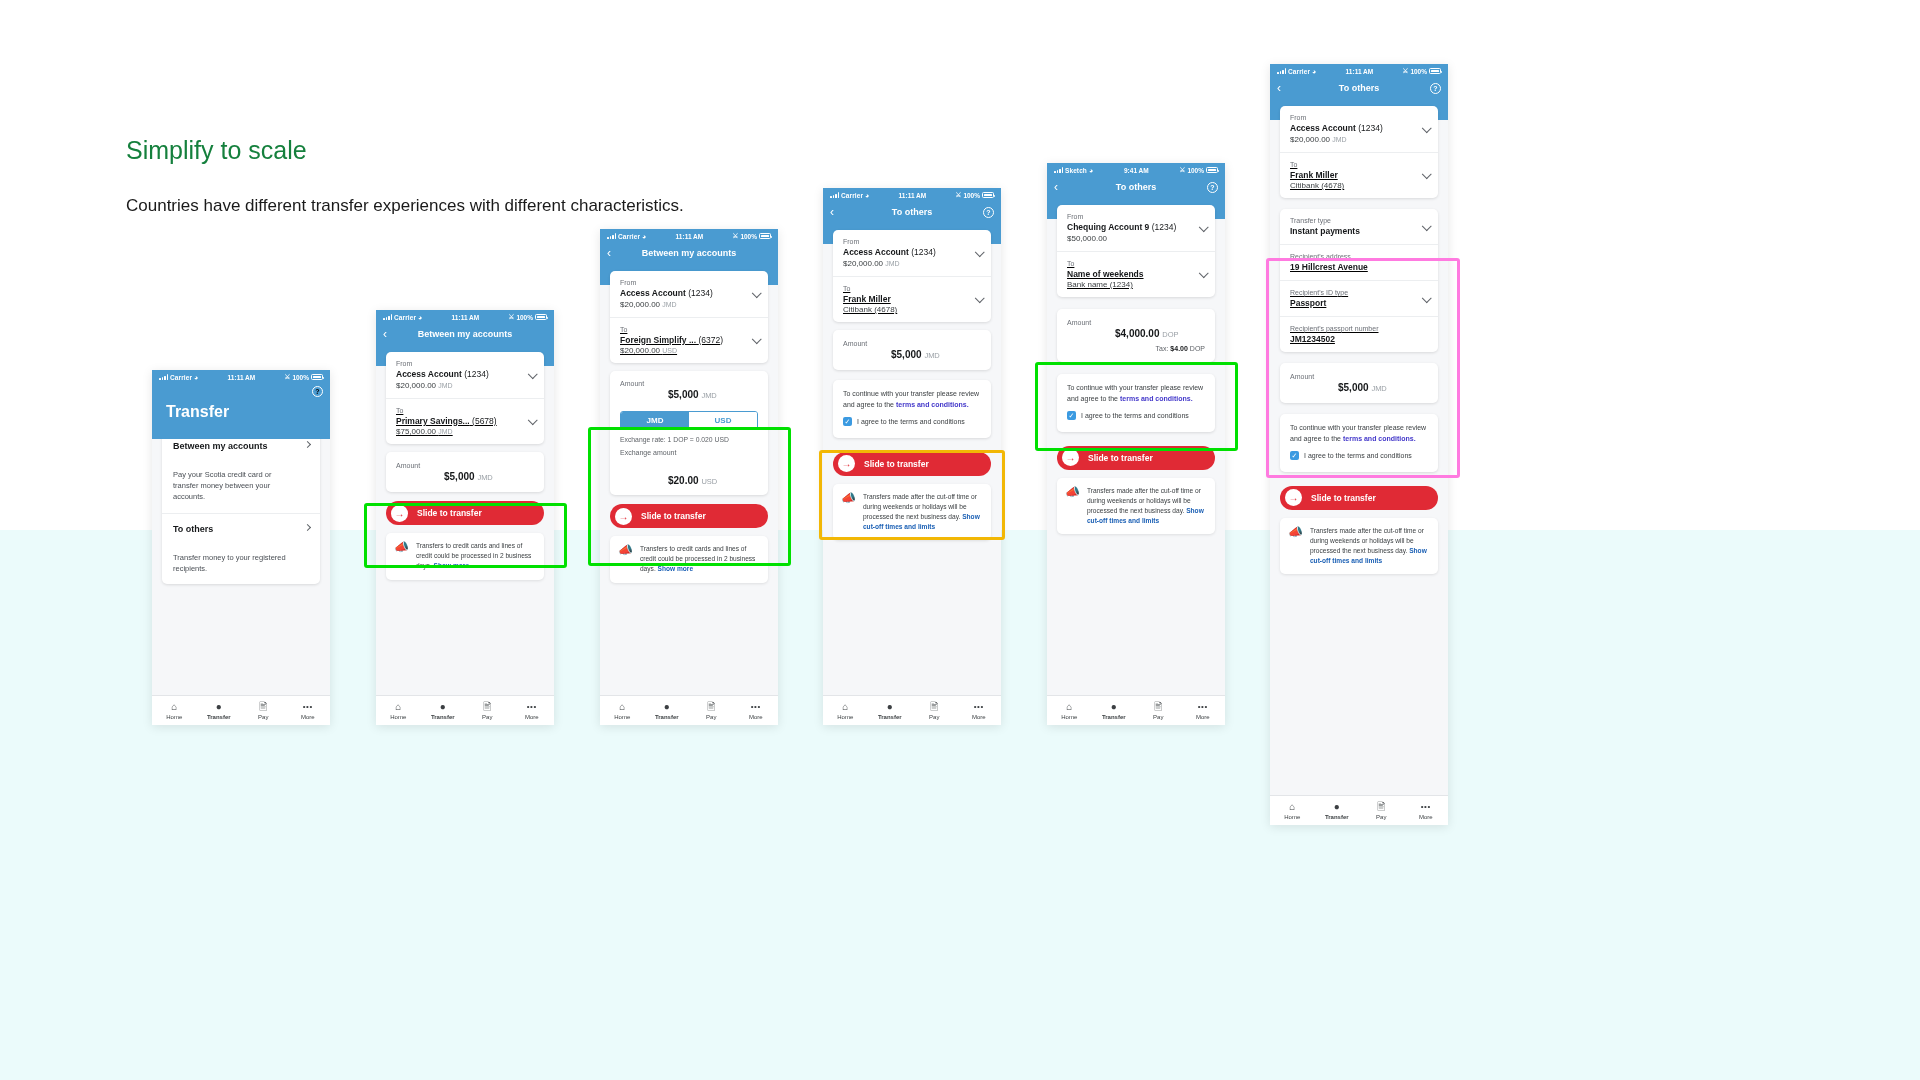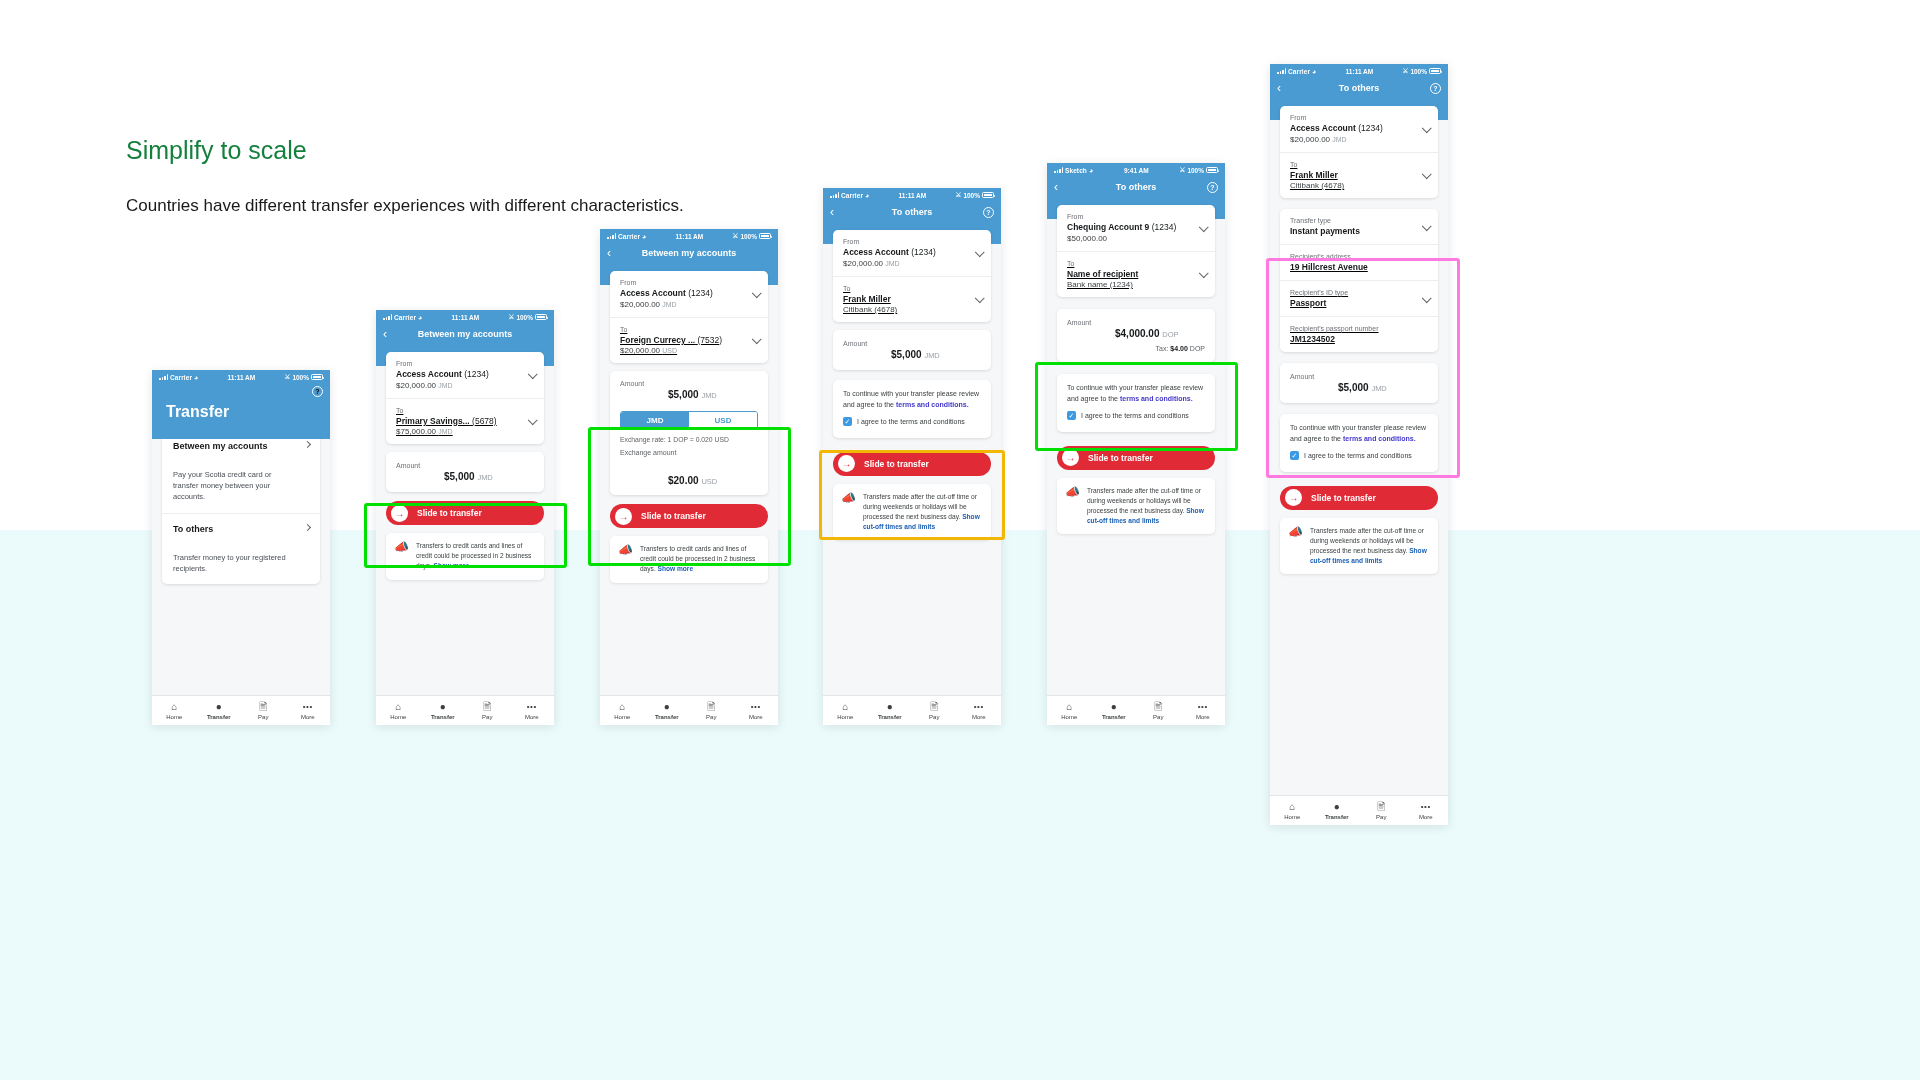--- a/index.html
+++ b/index.html
@@ -318,21 +318,21 @@
   <div style="position:absolute;left:0;right:0;top:34px;bottom:0;background:linear-gradient(#4a9bd1 22px,#f6f7f9 22px);padding:0 10px;">
     <div class="card flush" style="margin-top:8px;">
       <div class="row">
         <div class="row-label">From</div>
         <div class="row-value"><span>Access Account</span> <span class="light">(1234)</span></div>
         <div class="row-sub"><span>$20,000.00</span> <span class="cur">JMD</span></div>
         <span class="chev"></span>
       </div>
       <div class="row">
         <div class="row-label">To</div>
-        <div class="row-value"><span>Foreign Currecy ...</span> <span class="light">(7532)</span></div>
+        <div class="row-value"><span>Foreign Simplify ...</span> <span class="light">(6372)</span></div>
         <div class="row-sub"><span>$20,000.00</span> <span class="cur">USD</span></div>
         <span class="chev"></span>
       </div>
     </div>
     <div class="card">
       <div class="row" style="padding:9px 10px 4px;">
         <div class="row-label">Amount</div>
         <div class="amount-val"><span>$5,000</span> <span class="cur">JMD</span></div>
       </div>
       <div style="padding:0 10px 9px;">
@@ -486,21 +486,21 @@
   <div style="position:absolute;left:0;right:0;top:34px;bottom:0;background:linear-gradient(#4a9bd1 22px,#f6f7f9 22px);padding:0 10px;">
     <div class="card flush" style="margin-top:8px;">
       <div class="row">
         <div class="row-label">From</div>
         <div class="row-value"><span>Chequing Account 9</span> <span class="light">(1234)</span></div>
         <div class="row-sub">$50,000.00</div>
         <span class="chev"></span>
       </div>
       <div class="row">
         <div class="row-label">To</div>
-        <div class="row-value">Name of recipient</div>
+        <div class="row-value">Name of weekends</div>
         <div class="row-sub">Bank name (1234)</div>
         <span class="chev"></span>
       </div>
     </div>
     <div class="card" style="margin-top:12px;">
       <div class="row" style="padding:10px;">
         <div class="row-label">Amount</div>
         <div class="amount-val"><span>$4,000.00</span> <span class="cur">DOP</span></div>
         <div class="tax-line"><span>Tax:</span> <b>$4.00</b> <span>DOP</span></div>
       </div>

